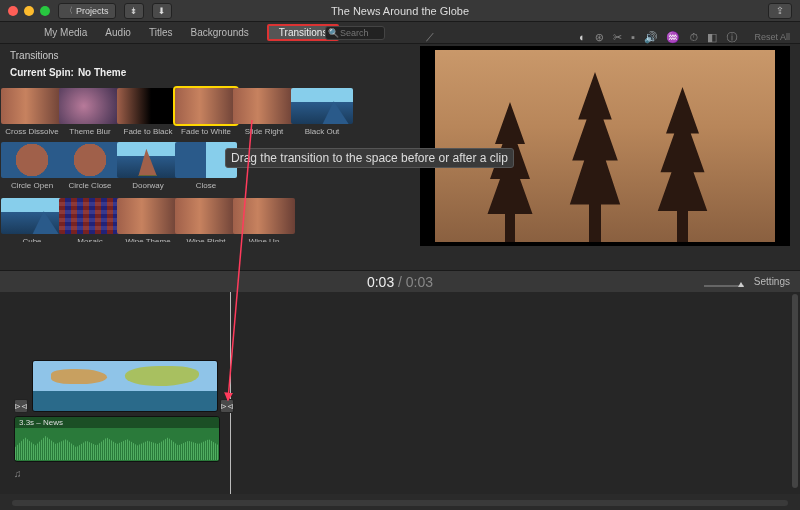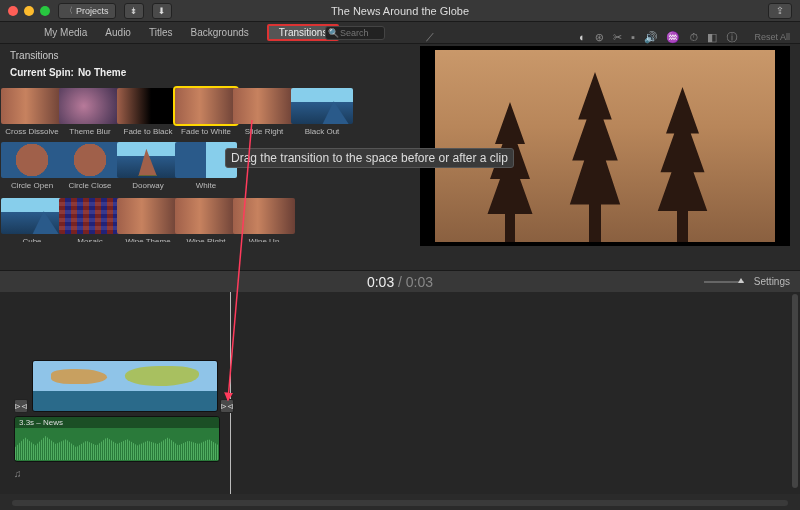--- a/index.html
+++ b/index.html
@@ -53,21 +53,21 @@
   .preview-img { width: 340px; height: 192px; background: linear-gradient(180deg, #c9986a 0%, #b8865a 40%, #8a6040 100%); position: relative; overflow: hidden; }
   .tree { position: absolute; bottom: 0; background: #2a1810; }
   .tree1 { left: 50px; width: 50px; height: 140px; clip-path: polygon(50% 0, 20% 30%, 35% 30%, 10% 55%, 30% 55%, 5% 80%, 40% 80%, 40% 100%, 60% 100%, 60% 80%, 95% 80%, 70% 55%, 90% 55%, 65% 30%, 80% 30%); }
   .tree2 { left: 130px; width: 60px; height: 170px; clip-path: polygon(50% 0, 22% 28%, 36% 28%, 12% 52%, 32% 52%, 8% 78%, 40% 78%, 40% 100%, 60% 100%, 60% 78%, 92% 78%, 68% 52%, 88% 52%, 64% 28%, 78% 28%); }
   .tree3 { left: 220px; width: 55px; height: 155px; clip-path: polygon(50% 0, 20% 30%, 35% 30%, 10% 55%, 30% 55%, 5% 80%, 40% 80%, 40% 100%, 60% 100%, 60% 80%, 95% 80%, 70% 55%, 90% 55%, 65% 30%, 80% 30%); }
 
   .time-row { position: absolute; top: 270px; left: 0; right: 0; height: 22px; background: #383838; display: flex; align-items: center; border-top: 1px solid #1a1a1a; }
   .time-center { position: absolute; left: 50%; transform: translateX(-50%); font-size: 14px; }
   .time-cur { color: #eee; }
   .time-tot { color: #888; }
-  .time-right { position: absolute; right: 10px; display: flex; align-items: center; gap: 10px; font-size: 10px; color: #bbb; }
+  .time-right { position: absolute; right: 10px; display: flex; align-items: flex-end; gap: 10px; font-size: 10px; color: #bbb; }
   .zoom-slider { width: 40px; height: 2px; background: #666; position: relative; }
   .zoom-mark { position: absolute; right: 0; top: -3px; width: 0; height: 0; border-left: 3px solid transparent; border-right: 3px solid transparent; border-bottom: 5px solid #ccc; }
 
   .timeline { position: absolute; top: 292px; left: 0; right: 0; bottom: 16px; background: #262626; overflow: hidden; }
   .playhead { position: absolute; left: 230px; top: 0; bottom: 0; width: 1px; background: #bbb; }
   .video-clip { position: absolute; top: 68px; left: 32px; width: 186px; height: 52px; border-radius: 3px; overflow: hidden; border: 1px solid #111; }
   .map-bg { width: 100%; height: 100%; background: linear-gradient(180deg, #8fc4e8 0%, #8fc4e8 60%, #2a6a8a 60%); position: relative; }
   .map-bg::before { content:''; position:absolute; left:10%; top:15%; width:30%; height:30%; background:#c8a060; border-radius:40% 60% 50% 40%; }
   .map-bg::after { content:''; position:absolute; left:50%; top:10%; width:40%; height:40%; background:#a8c060; border-radius:50% 40% 60% 50%; }
   .trans-handle { position: absolute; width: 14px; height: 14px; background: #4a4a4a; border: 1px solid #222; border-radius: 2px; display: flex; align-items: center; justify-content: center; font-size: 8px; color: #ccc; }
@@ -172,21 +172,21 @@
   <div class="item">
       <div class="thumb grad-circ"></div>
       <div class="label">Circle Close</div>
     </div>
   <div class="item">
       <div class="thumb grad-mtn grad-door"></div>
       <div class="label">Doorway</div>
     </div>
   <div class="item">
       <div class="thumb grad-swap"></div>
-      <div class="label">White</div>
+      <div class="label">Close</div>
     </div>
 </div>
 <div class="browser cutoff-row2">
   <div class="item">
       <div class="thumb grad-mtn"></div>
       <div class="label">Cube</div>
     </div>
   <div class="item">
       <div class="thumb grad-mosaic"></div>
       <div class="label">Mosaic</div>

